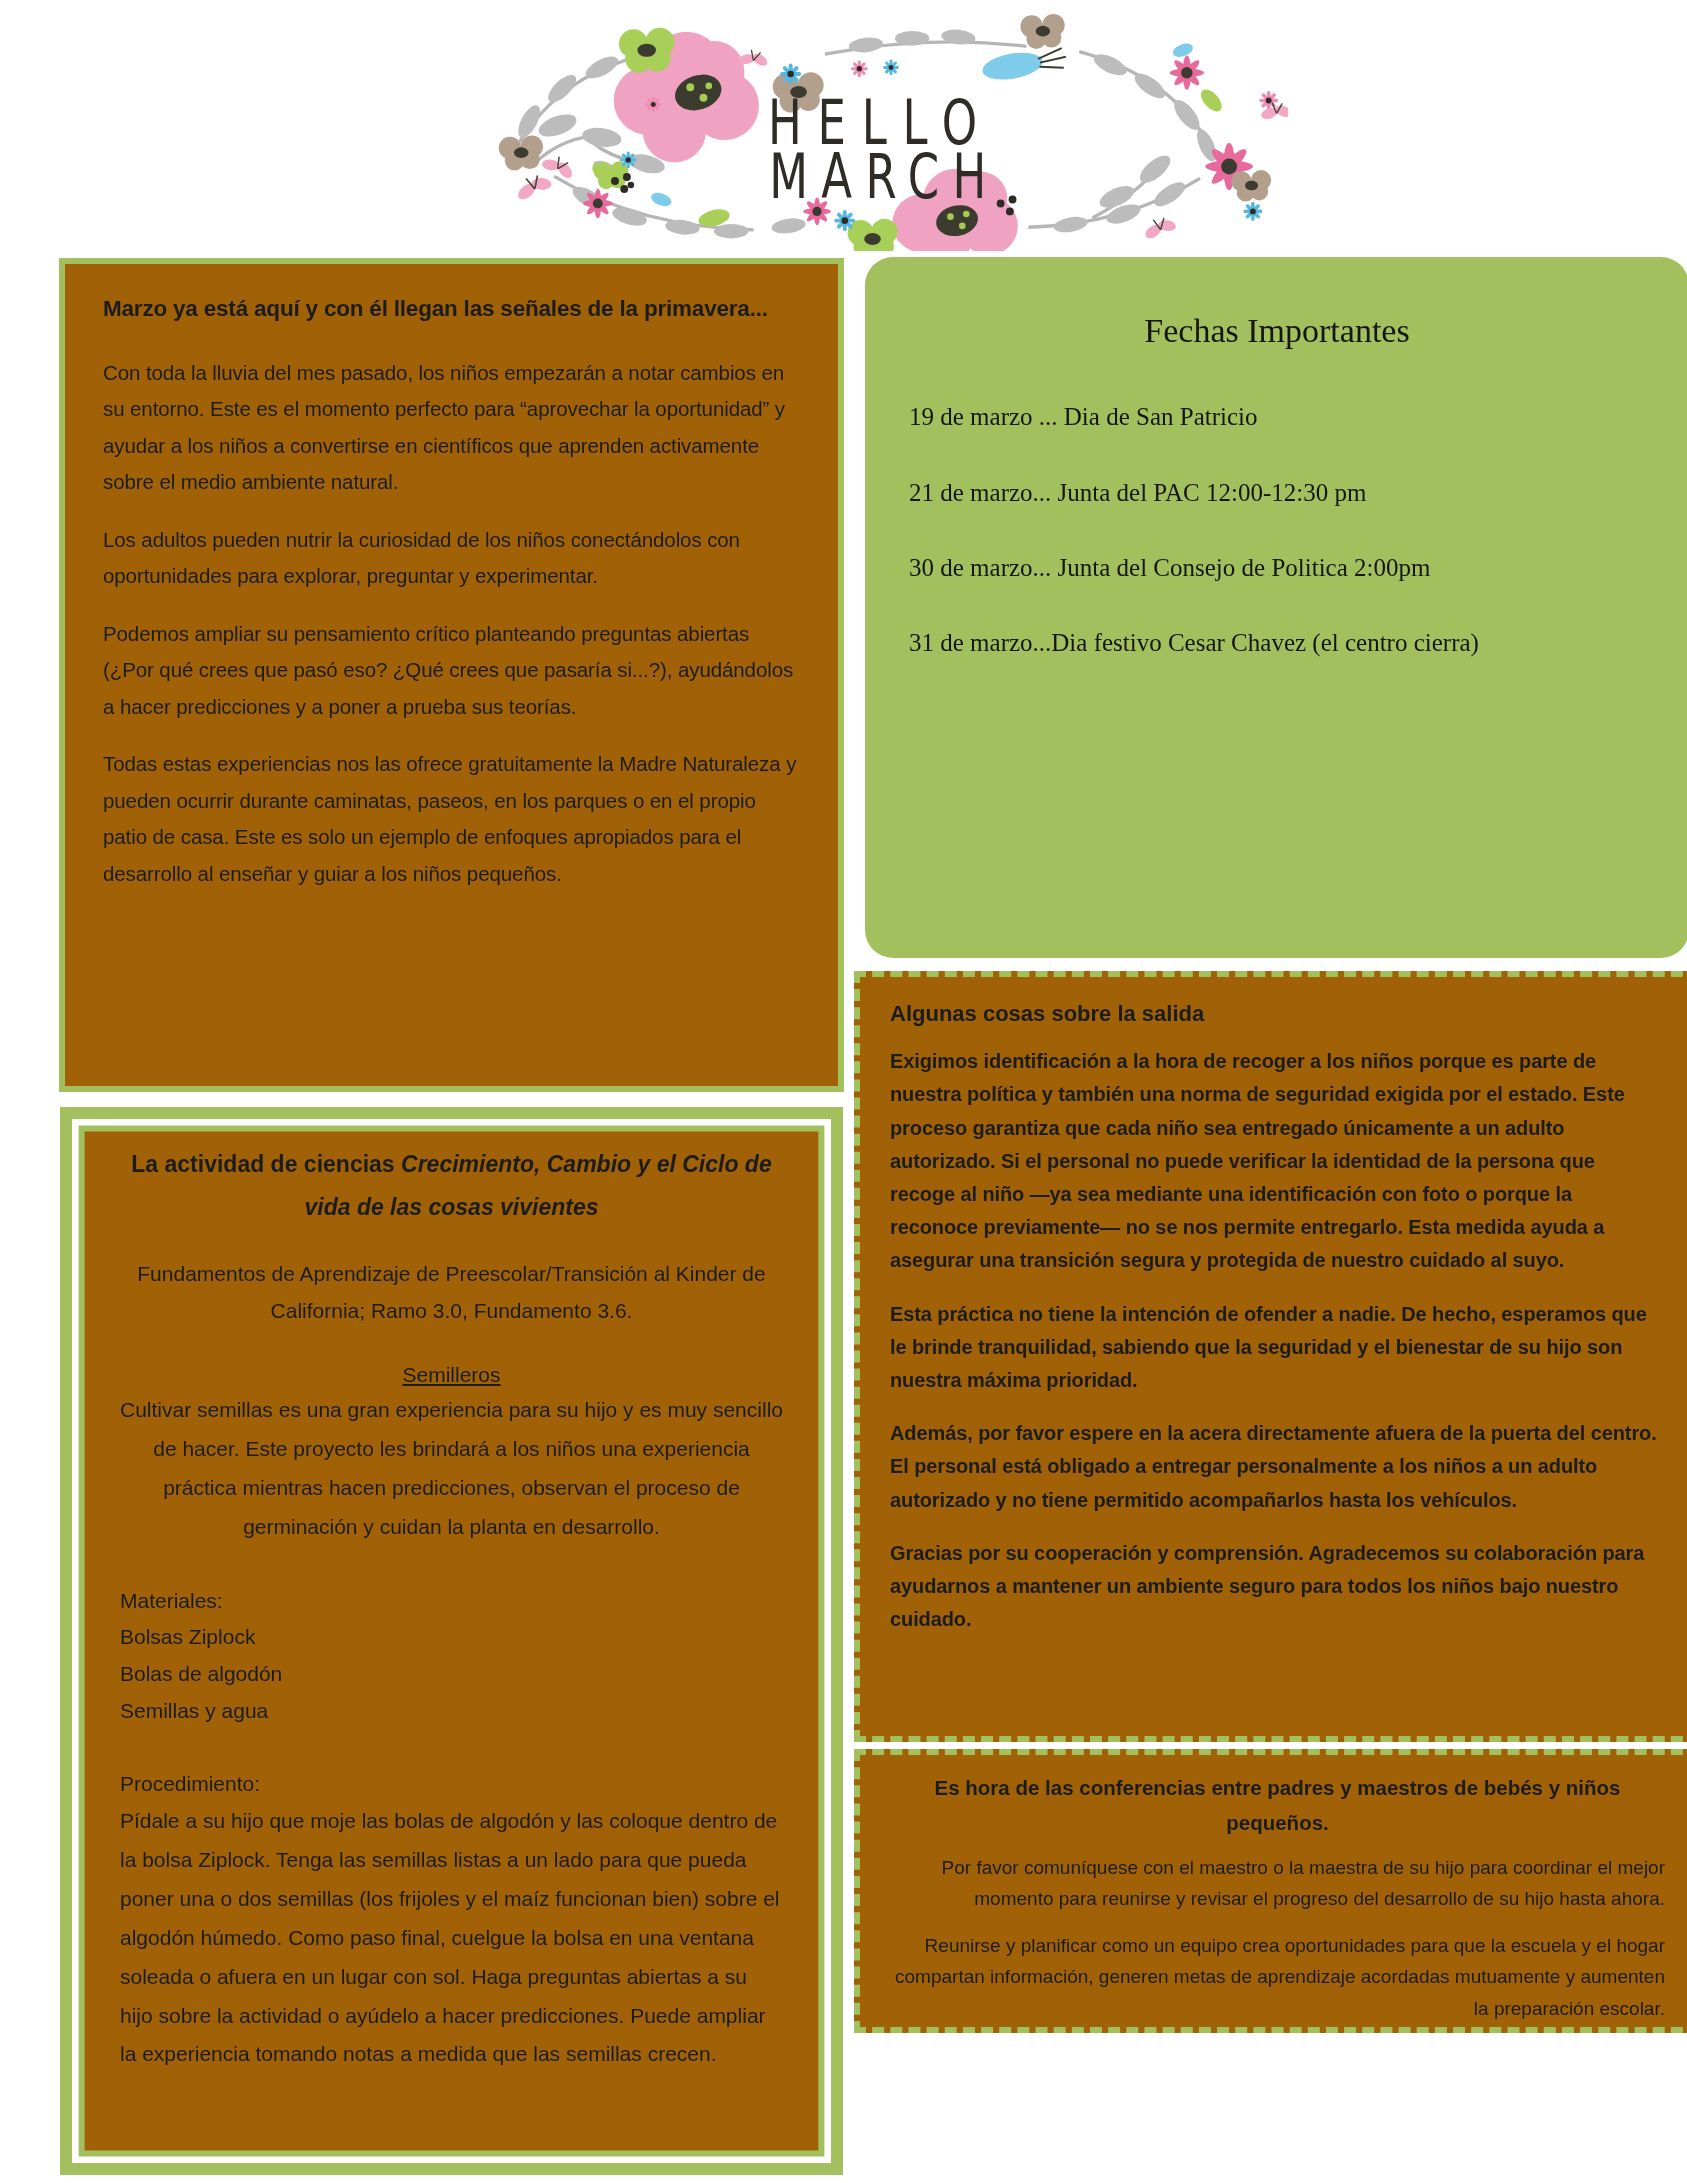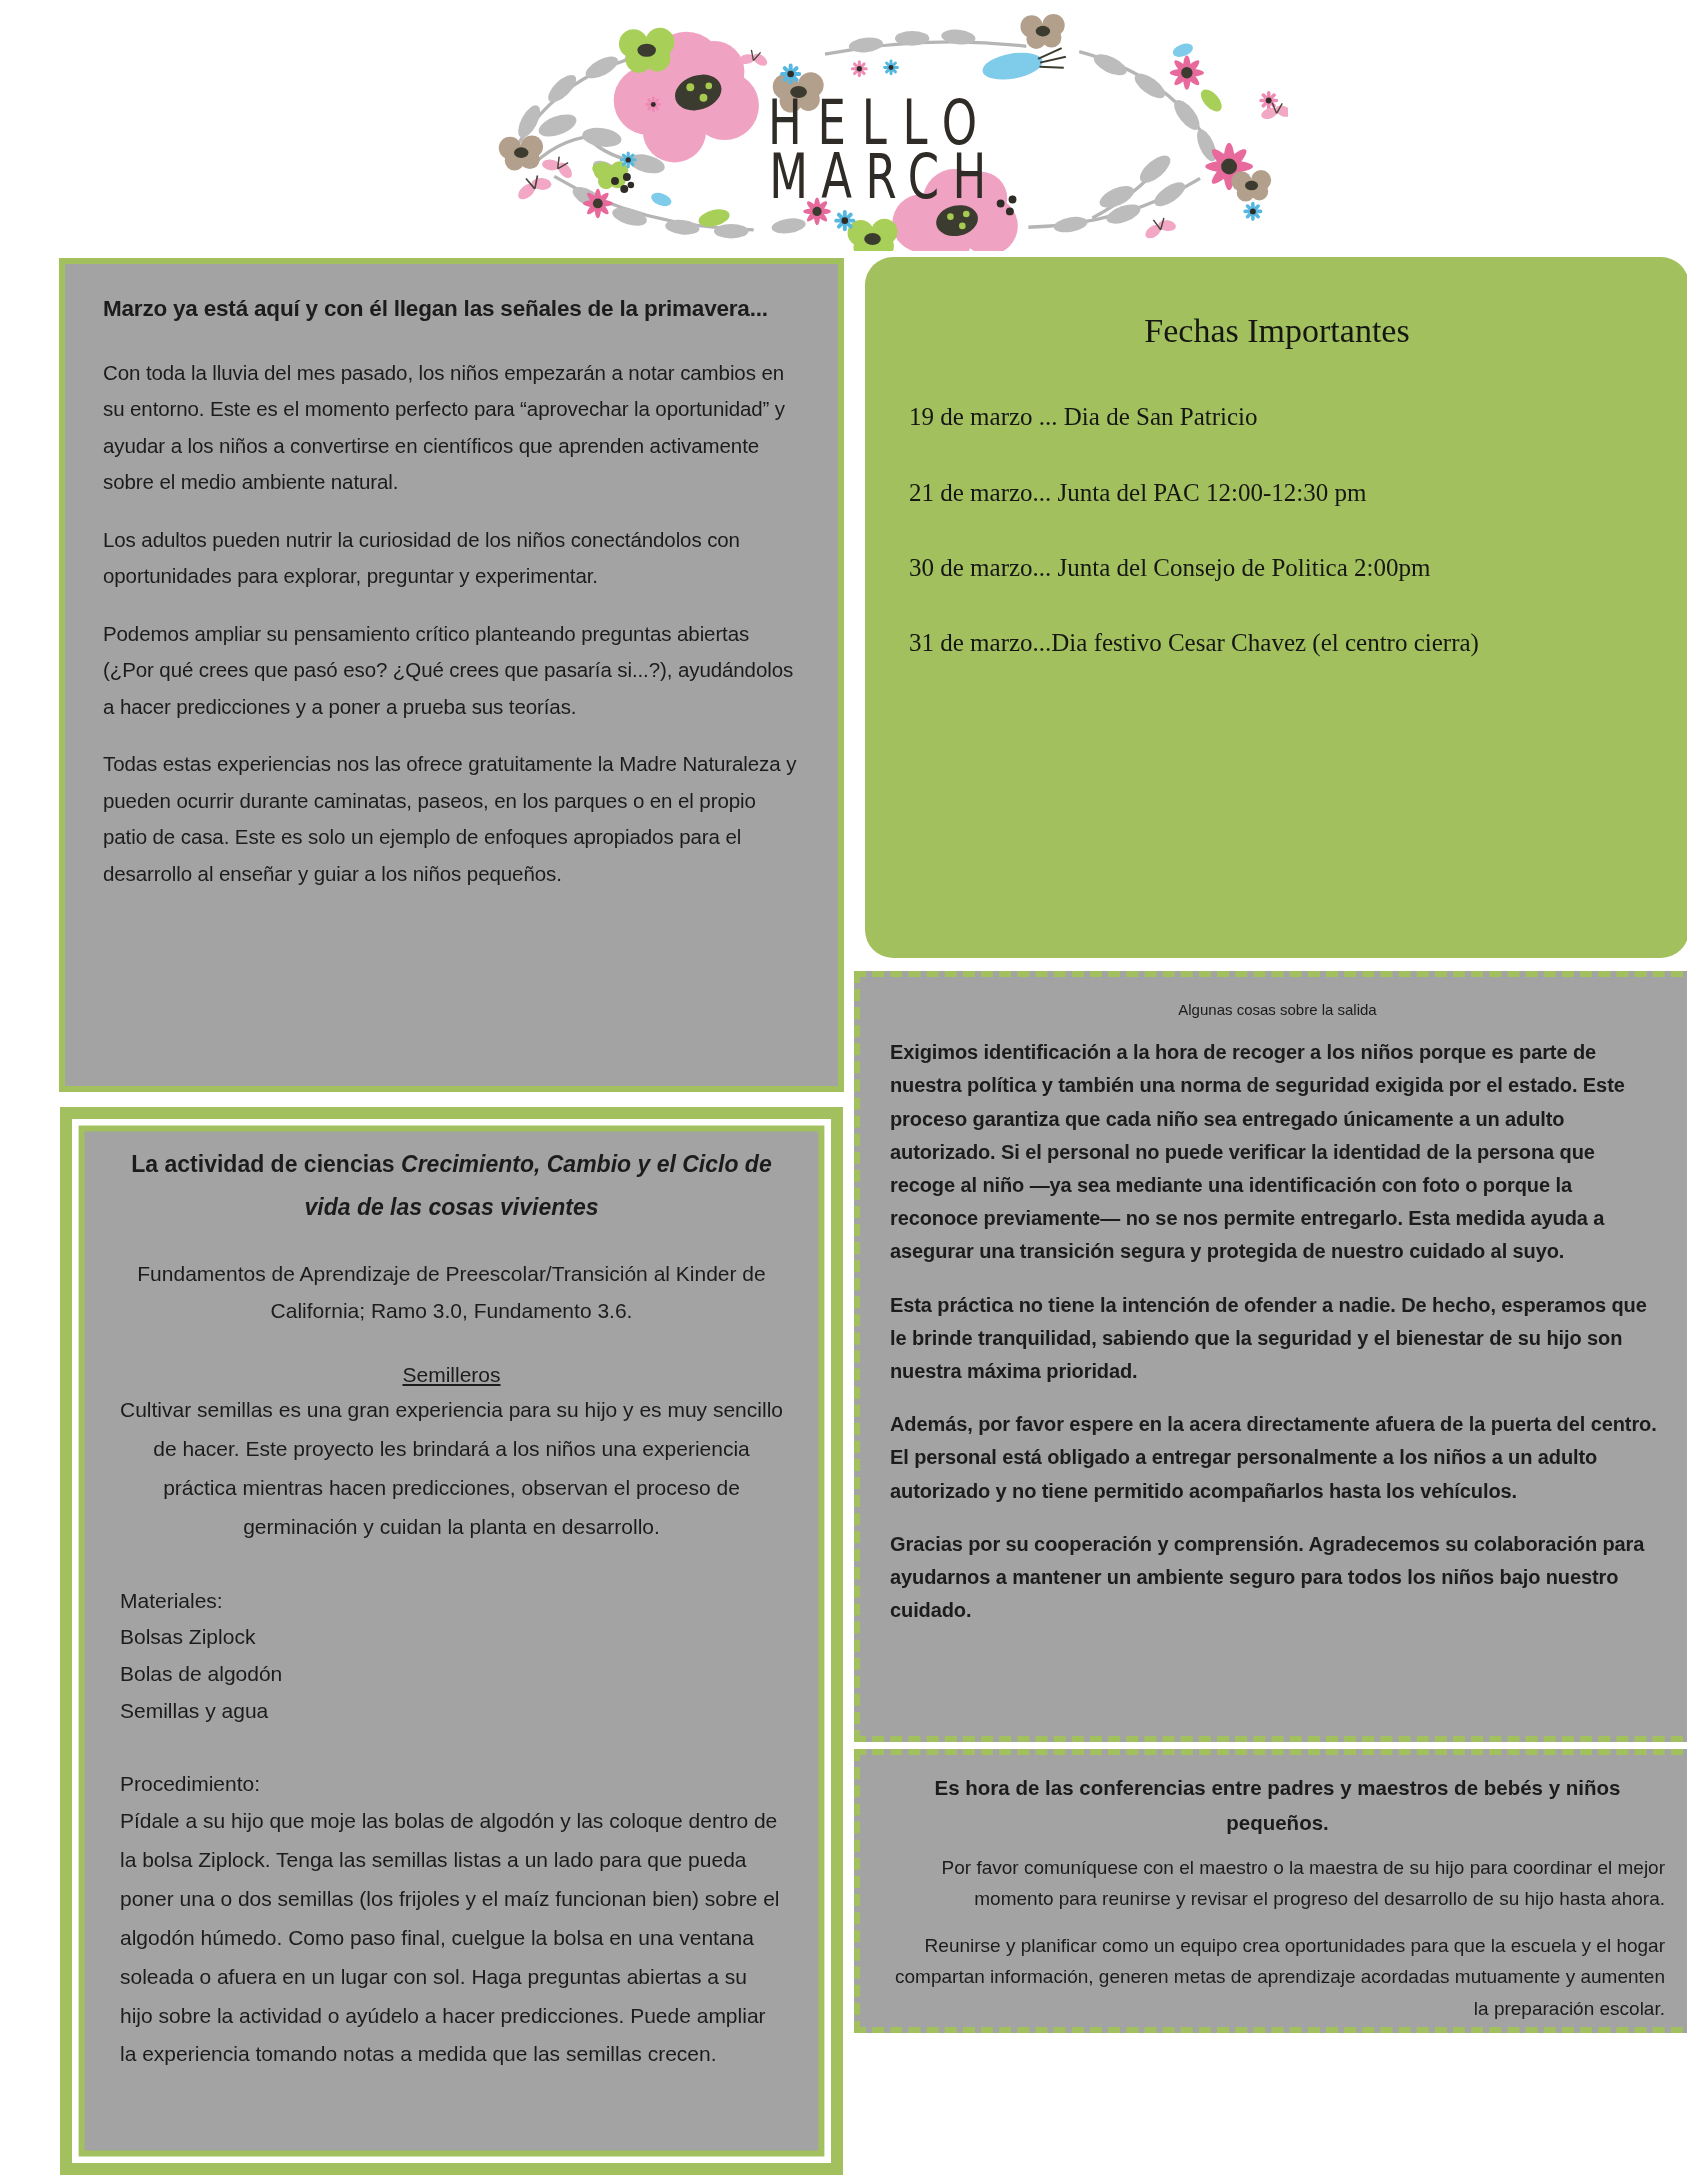--- a/index.html
+++ b/index.html
@@ -8,21 +8,21 @@
   }
   *{box-sizing:border-box;}
   html,body{margin:0;padding:0;background:#ffffff;}
   body{font-family:"Liberation Sans", sans-serif;color:var(--text);}
   .page{position:relative;width:1687px;height:2183px;background:#fff;overflow:hidden;margin-left:19px;}
 
   
   .header-art{position:absolute;left:409px;top:8px;width:860px;height:243px;}
 
   
-  .nbox{position:absolute;overflow:hidden;background:#a3a3a3;}
+  .nbox{position:absolute;overflow:hidden;background:#a16207;}
 
   
   .intro-box{left:40px;top:258px;width:785px;height:834px;border:6px solid var(--green);padding:28px 38px;}
   .intro-box h2{font-size:22.5px;line-height:1.5;margin:0 0 29px 0;font-weight:bold;letter-spacing:-0.2px;}
   .intro-box p{font-size:20.5px;line-height:1.78;margin:0 0 21px 0;letter-spacing:-0.1px;}
 
   
   .science-box{left:41px;top:1107px;width:783px;height:1068px;border:12px solid var(--green);
                box-shadow:inset 0 0 0 6.6px #ffffff, inset 0 0 0 12.6px var(--green);
                padding:24px 48px;}
@@ -37,21 +37,21 @@
   .science-box .procedure{font-size:21px;line-height:1.85;margin:0;}
 
   
   .dates-box{left:846px;top:257px;width:824px;height:701px;background:var(--green);padding:46px 44px;border-radius:28px;}
   .dates-box h1{font-family:cursive;font-weight:normal;font-size:34px;text-align:center;margin:9.3px 0 44px 0;color:#161613;}
   .date-item{font-family:cursive;font-size:25px;line-height:1.85;margin:0 0 29px 0;color:#161613;}
 
   
   .dashed{border:6px dashed var(--green);}
   .pickup-box{left:835px;top:971px;width:847px;height:771px;padding:18.5px 30px;}
-  .pickup-box h2{font-size:15px;font-weight:normal;text-align:center;margin:5.3px 0 18.5px 0;}
+  .pickup-box h2{font-size:22px;font-weight:bold;text-align:left;margin:5.3px 0 18.5px 0;}
   .pickup-box p{font-size:20px;font-weight:bold;text-align:left;line-height:1.66;margin:0 0 20px 0;letter-spacing:-0.1px;}
 
   .conference-box{left:835px;top:1749px;width:847px;height:284px;padding:14.6px 30px;}
   .conference-box h2{font-size:20.5px;font-weight:bold;text-align:center;line-height:1.75;margin:0 0 10.6px 0;}
   .conference-box p{font-size:19px;text-align:right;line-height:1.66;margin:0 0 14.6px 0;}
 </style>
 </head>
 <body>
 
 <div class="page">

